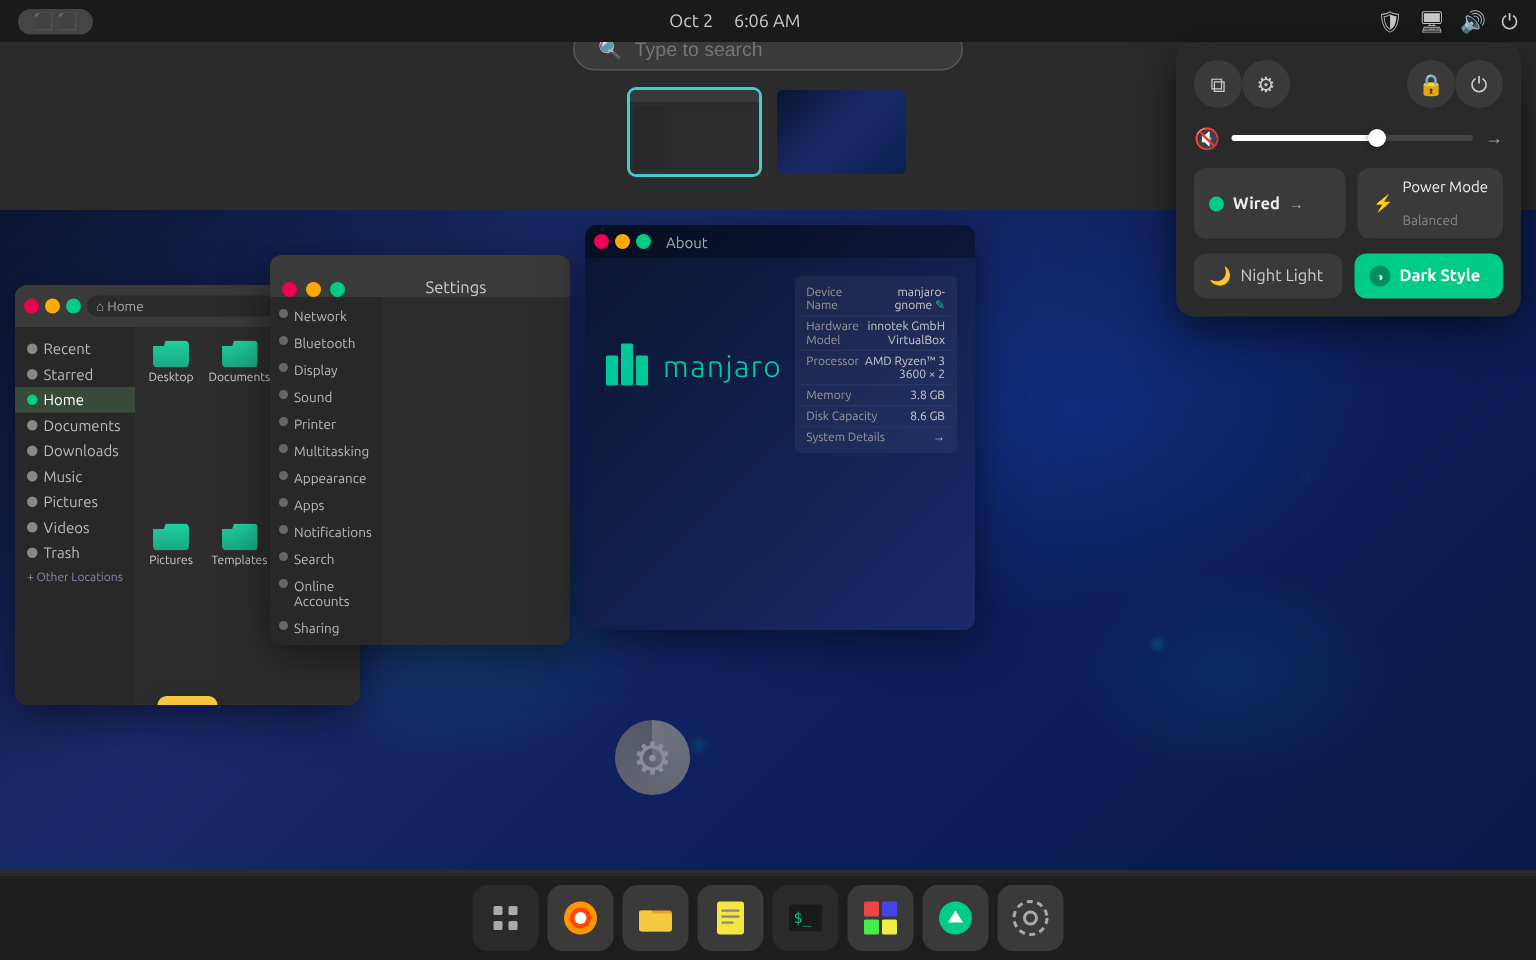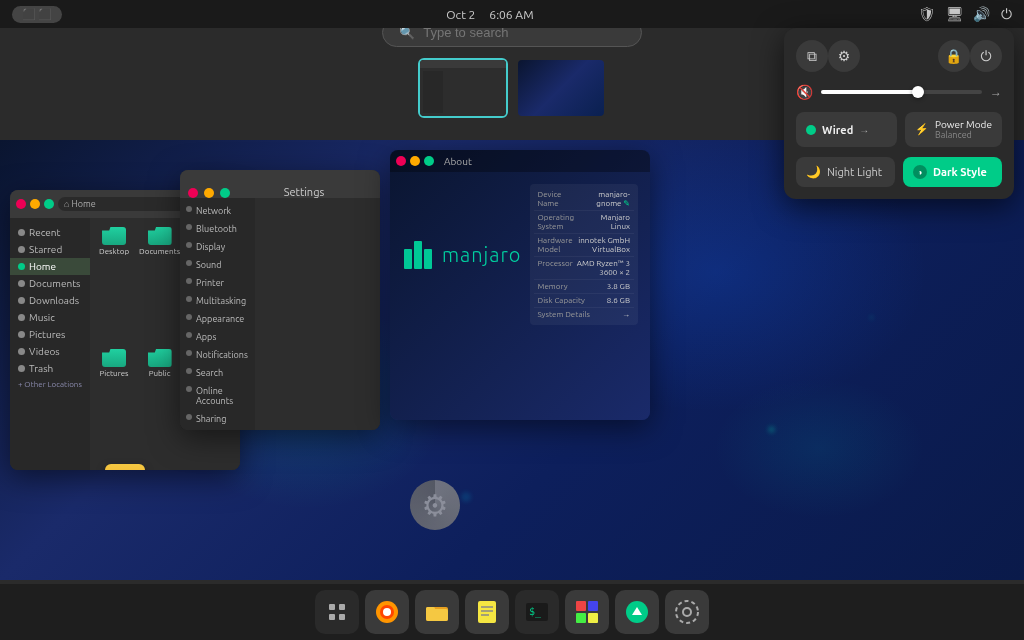--- a/index.html
+++ b/index.html
@@ -377,21 +377,21 @@
     .qp-power {
       background: #3a3a3a;
       border-radius: 8px;
       padding: 7px 10px;
       display: flex;
       align-items: center;
       gap: 6px;
       cursor: pointer;
     }
     .power-label { font-size: 10px; color: #eee; }
-    .power-sub { font-size: 9px; color: #888; }
+    .power-sub { font-size: 9px; color: #888; margin-top: 12px; }
     .qp-bottom-row {
       display: flex;
       gap: 8px;
     }
     .qp-night {
       flex: 1;
       background: #3a3a3a;
       border-radius: 8px;
       padding: 8px 10px;
       display: flex;
@@ -627,24 +627,20 @@
           <div class="file-icon folder"></div>
           <span class="file-label">Downloads</span>
         </div>
         <div class="file-item">
           
           
         </div>
         <div class="file-item">
           <div class="file-icon folder"></div>
           <span class="file-label">Pictures</span>
-        </div>
-        <div class="file-item">
-          <div class="file-icon folder"></div>
-          <span class="file-label">Public</span>
         </div>
         <div class="file-item">
           <div class="file-icon folder"></div>
           <span class="file-label">Templates</span>
         </div>
         <div class="file-item">
           
           
         </div>
       </div>
@@ -726,24 +722,20 @@
           <rect x="22" y="10" width="8" height="20" rx="1" fill="#00c896"></rect>
         </svg>
         <span style="font-size:20px;font-weight:300;letter-spacing:1px;">manjaro</span>
       </div>
       <div class="about-table">
         <div class="about-row">
           <span class="about-row-label">Device Name</span>
           <span class="about-row-val">manjaro-gnome <span style="color:#0c8;cursor:pointer;">✎</span></span>
         </div>
         <div class="about-row">
-          <span class="about-row-label">Operating System</span>
-          <span class="about-row-val">Manjaro Linux</span>
-        </div>
-        <div class="about-row">
           <span class="about-row-label">Hardware Model</span>
           <span class="about-row-val">innotek GmbH VirtualBox</span>
         </div>
         <div class="about-row">
           <span class="about-row-label">Processor</span>
           <span class="about-row-val">AMD Ryzen™ 3 3600 × 2</span>
         </div>
         <div class="about-row">
           <span class="about-row-label">Memory</span>
           <span class="about-row-val">3.8 GB</span>

